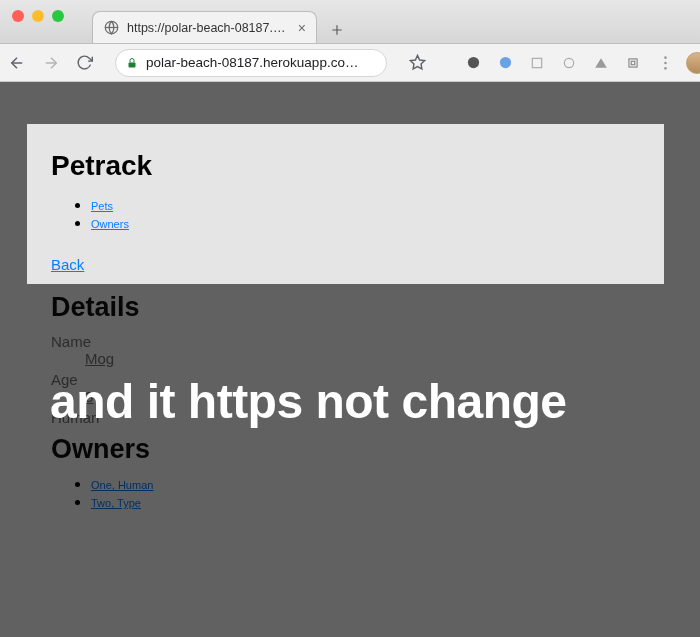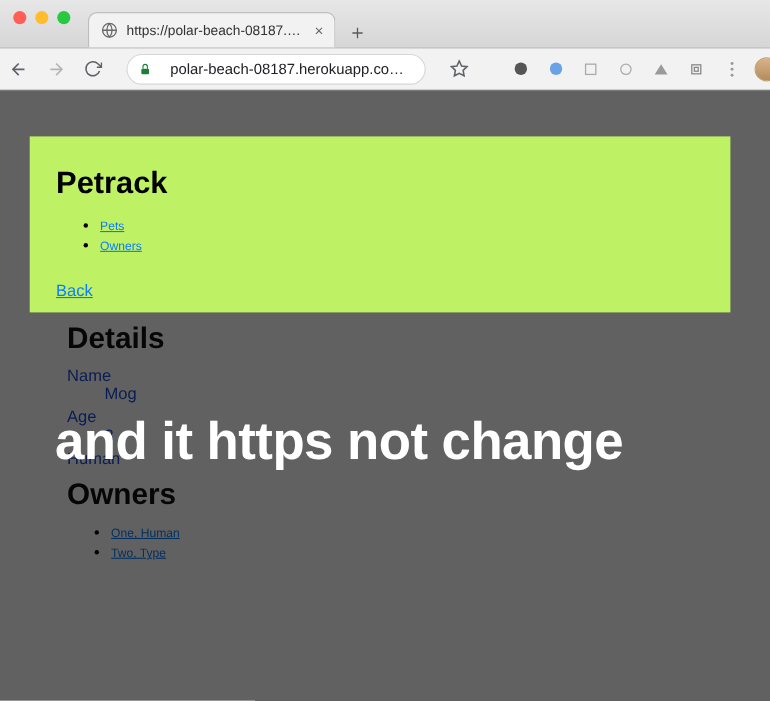--- a/index.html
+++ b/index.html
@@ -27,21 +27,21 @@
       padding: 10px 0 0 12px;
     }
     .dot { width: 12px; height: 12px; border-radius: 50%; }
     .dot.red { background: #ff5f57; }
     .dot.yellow { background: #ffbd2e; }
     .dot.green { background: #28c940; }
 
     .tabstrip {
       position: absolute;
       bottom: 0;
-      left: 80px;
+      left: 92px;
       display: flex;
       align-items: flex-end;
       height: 34px;
     }
     .tab {
       width: 225px;
       height: 32px;
       background: #f2f2f2;
       border: 1px solid #bcbcbc;
       border-bottom: none;
@@ -70,21 +70,20 @@
     }
 
     .toolbar {
       height: 38px;
       background: #f2f2f2;
       border-bottom: 1px solid #c8c8c8;
       display:flex;
       align-items:center;
       padding: 0 8px;
       gap:16px;
-      text-align:center;
     }
     .tbtn {
       width: 30px; height:30px;
       display:flex; align-items:center; justify-content:center;
       color:#5f6368; border-radius:50%;
     }
     .tbtn.disabled { color:#b4b4b4; }
     .addr {
       flex: 0 0 272px;
       height: 28px;
@@ -118,46 +117,46 @@
     .dim {
       position:absolute; inset:0;
       background: rgba(0,0,0,0.62);
       z-index:2;
     }
     .highlight-box {
       position:absolute;
       left:27px; right:36px;
       top:42px;
       height:160px;
-      background:#bef264;
+      background:#e5e5e5;
       z-index:3;
       padding:26px 24px 12px 24px;
     }
 
     .page-content {
       position:absolute;
       z-index:1;
       left:0; right:0; top:0;
-      padding:42px 36px 0 37px;
+      padding:42px 36px 0 27px;
       color:#000;
     }
     .page-content .shim { height:160px; }
 
     h1.brand { font-size:28px; font-weight:800; margin:0 0 14px 0; }
     ul.nav { list-style: disc; padding-left: 40px; margin:0 0 14px 0; }
     ul.nav li { margin:0; }
     a.link { color:#0a7cff; text-decoration: underline; font-size:11px; }
     a.back { color:#0a7cff; text-decoration: underline; font-size:15px; display:inline-block; margin-top:10px; }
 
     .section { padding: 0 24px; }
     h2.sect { font-size:27px; font-weight:800; margin:8px 0 10px 0; color:#111; }
 
-    dl.details { margin:0; color:#1d4ed8; }
+    dl.details { margin:0; color:#737373; }
     dl.details dt { font-size:15px; margin:4px 0 0 0; }
-    dl.details dd { font-size:15px; margin:0 0 4px 34px; }
+    dl.details dd { font-size:15px; margin:0 0 4px 34px;text-decoration:underline; }
 
     ul.owners { list-style: disc; padding-left:40px; margin:8px 0; }
 
     .overlay-text {
       position:absolute;
       z-index:4;
       left:50px; right:20px;
       top:228px;
       color:#fff;
       font-size:48px;

